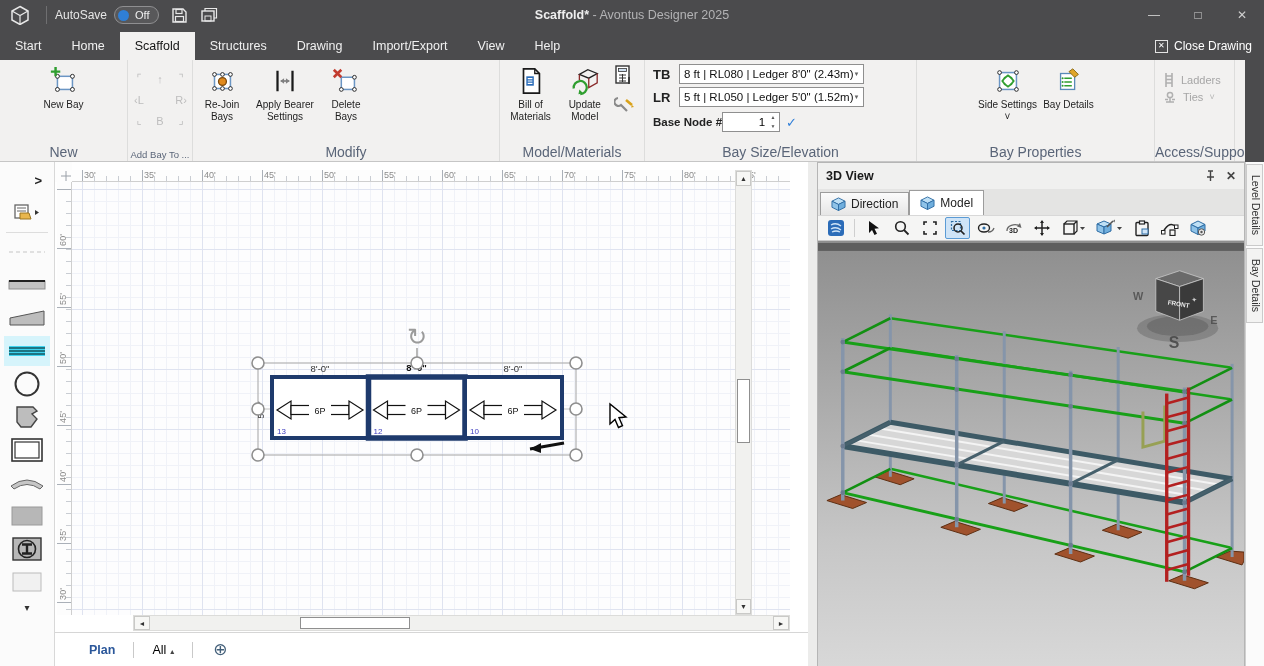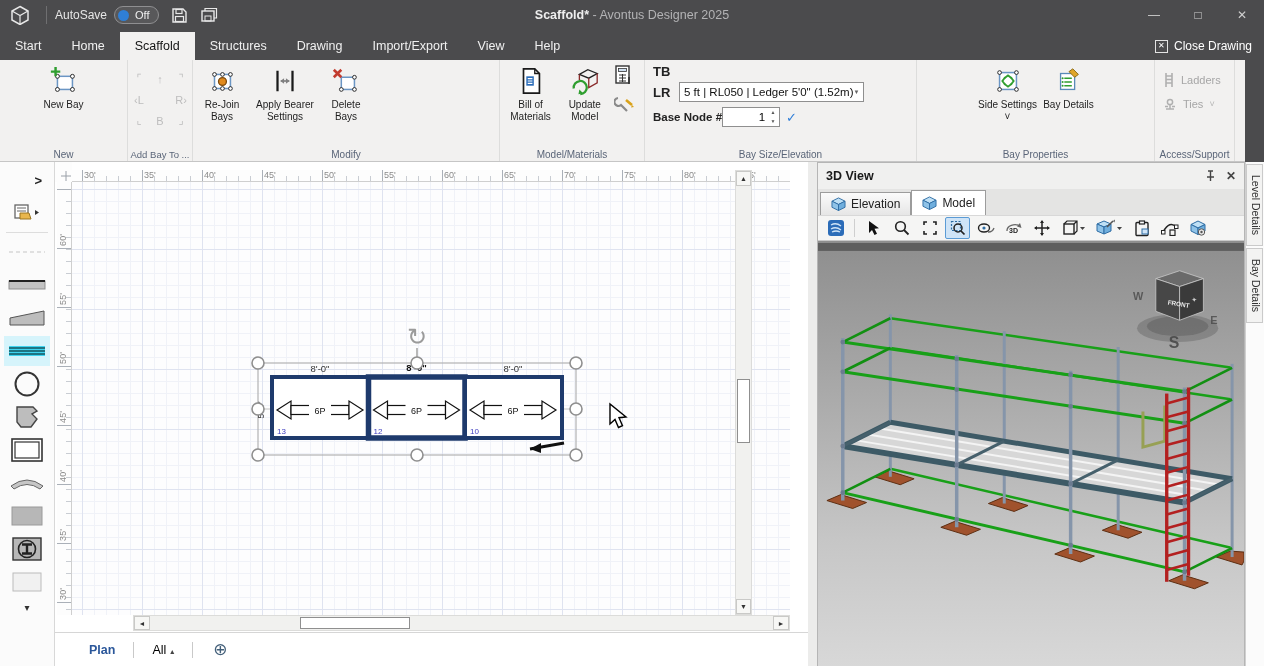--- a/index.html
+++ b/index.html
@@ -22,40 +22,40 @@
 
 .menubar{position:absolute;left:0;top:30px;width:1264px;height:30px;background:#4b4b4d;display:flex;align-items:flex-end;color:#f0f0f0}
 .mtab{padding:0 15px;height:28px;line-height:28px;font-size:12.5px;cursor:pointer}
 .mtab.active{background:#f2f1f0;color:#141414}
 .close-draw{margin-left:auto;margin-right:12px;height:28px;display:flex;align-items:center;gap:6px;font-size:12px;color:#fff;cursor:pointer}
 .cd-box{width:13px;height:13px;border:1px solid #e3e3e3;display:flex;align-items:center;justify-content:center;font-size:8px;line-height:1}
 
 .ribbon{position:absolute;left:0;top:60px;width:1245px;height:102px;background:#f2f1f0;border-bottom:1px solid #c6c6c6;display:flex}
 .ribbon-dark{position:absolute;left:1245px;top:60px;width:19px;height:102px;background:#4b4b4d}
 .rgroup{position:relative;height:100%;border-right:1px solid #dddddc;padding:3px 2px 14px 2px;display:flex;align-items:flex-start}
-.glabel{position:absolute;bottom:1px;left:0;right:0;text-align:center;font-size:10px;color:#5a6578;white-space:nowrap}
+.glabel{position:absolute;bottom:1px;left:0;right:0;text-align:center;font-size:14px;color:#5a6578;white-space:nowrap}
 .rbtn{display:flex;flex-direction:column;align-items:center;width:58px;padding-top:3px;font-size:10px;line-height:12px;color:#1e1e1e;text-align:center;cursor:pointer;border-radius:3px}
 .rbtn .ic{width:30px;height:30px;margin-bottom:3px}
 .rsmall{display:flex;align-items:center;gap:5px;height:24px;font-size:11px;color:#1e1e1e;cursor:pointer;padding:0 4px;border-radius:3px}
 .rsmall.dis{color:#a6a6a6}
 .grid8{display:grid;grid-template-columns:21px 21px 21px;grid-auto-rows:21px;margin-top:5px;color:#bdbdbd;font-size:11px}
 .grid8 span{display:flex;align-items:center;justify-content:center}
 .stackcol{display:flex;flex-direction:column;justify-content:center;gap:6px;margin:2px 2px 0 4px}
 .bs-col{display:flex;flex-direction:column;padding:4px 6px 0 8px;width:272px}
 .bsrow{display:flex;align-items:center;gap:6px;margin-bottom:3px}
 .bslab{font-size:13px;font-weight:bold;color:#222;width:20px}
 .dd{flex:1;height:20px;background:#fff;border:1px solid #8f8f8f;display:flex;align-items:center;font-size:11.5px;color:#111;padding:0 4px;cursor:pointer}
 .dd .car{margin-left:auto;font-size:6px;color:#666}
 .bnrow{display:flex;align-items:center;margin-top:2px}
 .bnlab{font-size:11.5px;font-weight:bold;color:#222}
 .spin{margin-left:auto;width:58px;height:20px;background:#fff;border:1px solid #8f8f8f;display:flex;align-items:center;cursor:text}
 .spinval{flex:1;text-align:right;font-size:11.5px;padding-right:2px}
 .spinarrows{display:flex;flex-direction:column;width:12px;font-size:5px;color:#555;text-align:center;line-height:9px}
 .okchk{color:#2f7ed8;font-size:13px;margin-left:6px;cursor:pointer}
-.accWrap{display:flex;flex-direction:column;gap:9px;padding:12px 6px 0 8px;width:80px}
+.accWrap{display:flex;flex-direction:column;gap:2px;padding:12px 6px 0 8px;width:80px}
 .accrow{display:flex;align-items:center;gap:6px;font-size:11px;color:#a6a6a6;cursor:default}
 .accrow .tchev{margin-left:auto;font-size:9px;color:#b5b5b5}
 
 .main{position:absolute;left:0;top:162px;width:1264px;height:504px;background:#fff}
 
 .palette{position:absolute;left:0;top:0;width:55px;height:504px;background:#fbfbfb;border-right:1px solid #d8d8d8}
 .pal-it{width:46px;height:30px;margin:3px auto;display:flex;align-items:center;justify-content:center;cursor:pointer}
 .pal-div{height:1px;background:#ddd;margin:4px 6px}
 
 .corner{position:absolute;left:55px;top:0;width:17px;height:20px;background:#fdfdfd;color:#9a9a9a;font-size:10px;display:flex;align-items:flex-end;justify-content:flex-end}
@@ -270,20 +270,24 @@
               <polygon points="18,10 20,12 17,12.5" fill="#d9a21b"></polygon>
             </svg>
         </span>
       </div>
       <span class="glabel">Model/Materials</span>
     </div>
 
     <div class="rgroup bs-col">
       <div class="bsrow">
         <span class="bslab">TB</span>
+        <span class="dd">
+            <span>8 ft | RL080 | Ledger 8'0" (2.43m)</span>
+            <span class="car">▼</span>
+          </span>
       </div>
       <div class="bsrow">
         <span class="bslab">LR</span>
         <span class="dd">
             <span>5 ft | RL050 | Ledger 5'0" (1.52m)</span>
             <span class="car">▼</span>
           </span>
       </div>
       <div class="bnrow">
         <span class="bnlab">Base Node #</span>
@@ -566,21 +570,21 @@
           <span class="t">✕</span>
         </span>
       </div>
       <div class="p3tabs">
         <span class="v3tab">
           <svg width="15" height="14" viewBox="0 0 16 15">
               <path d="M8,1 L15,4.5 L8,8 L1,4.5 Z" fill="#bfe0f5" stroke="#2e6da4"></path>
               <path d="M1,4.5 V11 L8,14.5 V8 Z" fill="#8fc3e8" stroke="#2e6da4"></path>
               <path d="M15,4.5 V11 L8,14.5 V8 Z" fill="#6faedd" stroke="#2e6da4"></path>
             </svg>
-          <span>Elevation</span>
+          <span>Direction</span>
         </span>
         <span class="v3tab active">
           <svg width="15" height="14" viewBox="0 0 16 15">
               <path d="M8,1 L15,4.5 L8,8 L1,4.5 Z" fill="#bfe0f5" stroke="#2e6da4"></path>
               <path d="M1,4.5 V11 L8,14.5 V8 Z" fill="#8fc3e8" stroke="#2e6da4"></path>
               <path d="M15,4.5 V11 L8,14.5 V8 Z" fill="#6faedd" stroke="#2e6da4"></path>
             </svg>
           <span>Model</span>
         </span>
       </div>

